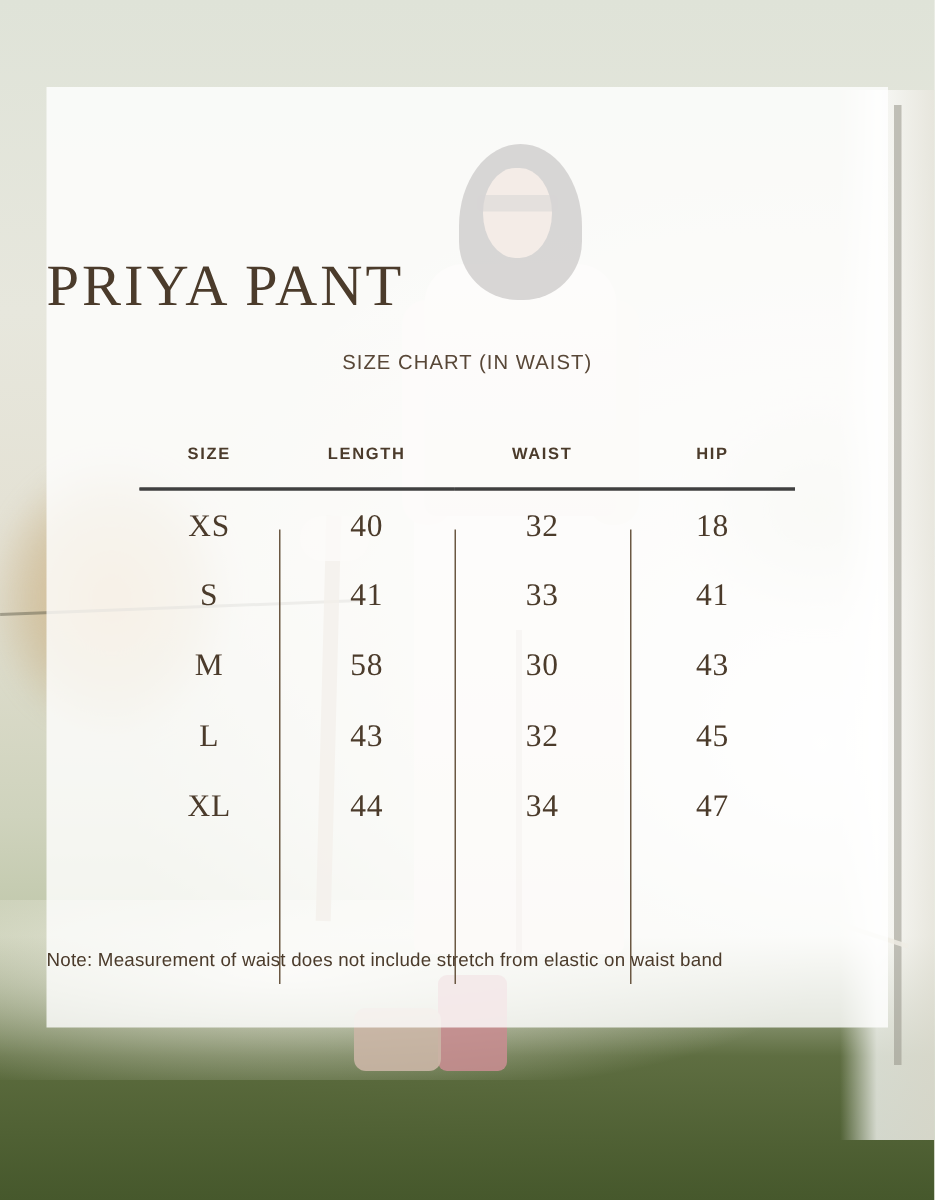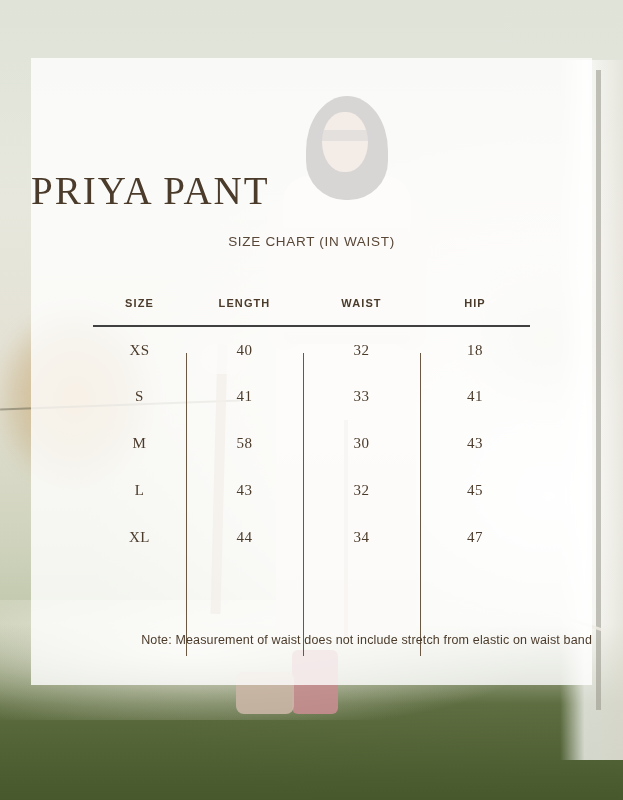--- a/index.html
+++ b/index.html
@@ -199,42 +199,42 @@
     letter-spacing: 1.1px;
     color: #4b3b2b;
     padding: 0 0 16px 0;
     text-align: center;
   }
   table.size-chart thead tr {
     border-bottom: 2px solid #404040;
   }
   table.size-chart td {
     font-family: "Liberation Serif", serif;
-    font-size: 15px;
+    font-size: 21px;
     color: #4b3b2b;
     text-align: center;
     height: 47px;
     letter-spacing: 0.5px;
   }
   
   .vline {
     position: absolute;
     width: 1px;
     background: #6b5843;
     top: 56px;
     height: 303px;
   }
   .v1 { left: 93px; }
   .v2 { left: 210px; }
   .v3 { left: 327px; }
 
   .note {
     position: absolute;
     left: 0; right: 0; top: 575px;
-    text-align: right;
+    text-align: left;
     font-size: 12.5px;
     color: #4b3b2b;
     letter-spacing: 0.15px;
   }
 </style>
 </head>
 <body>
 
 <div id="page">
 

